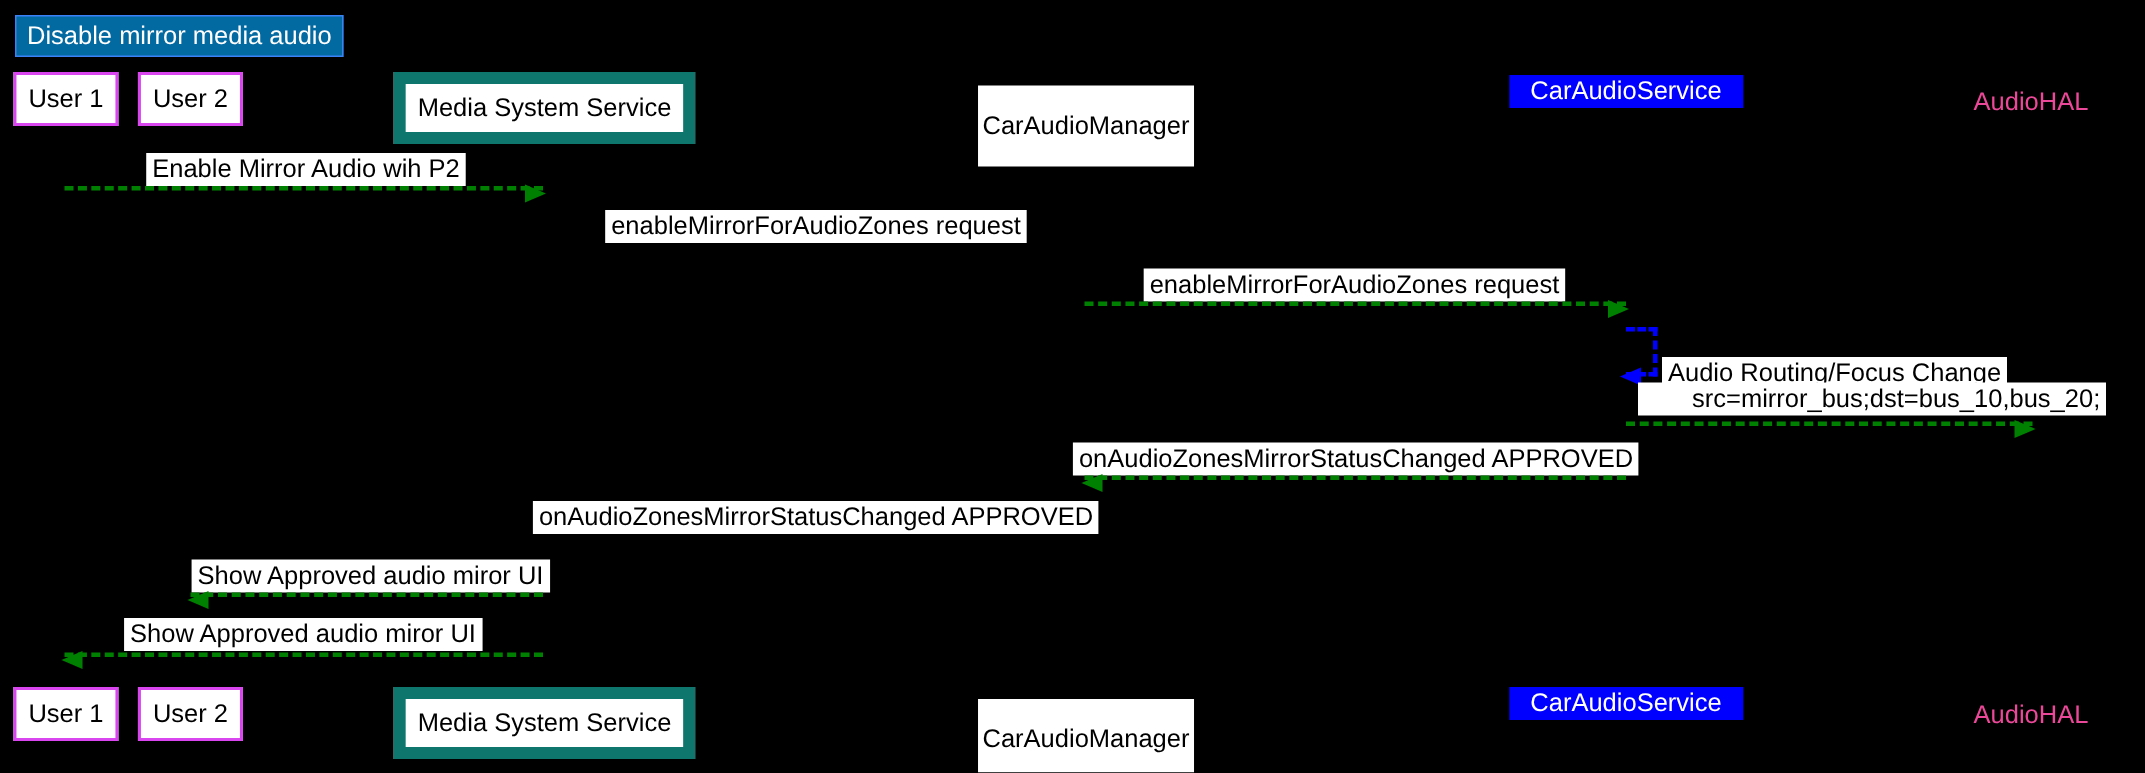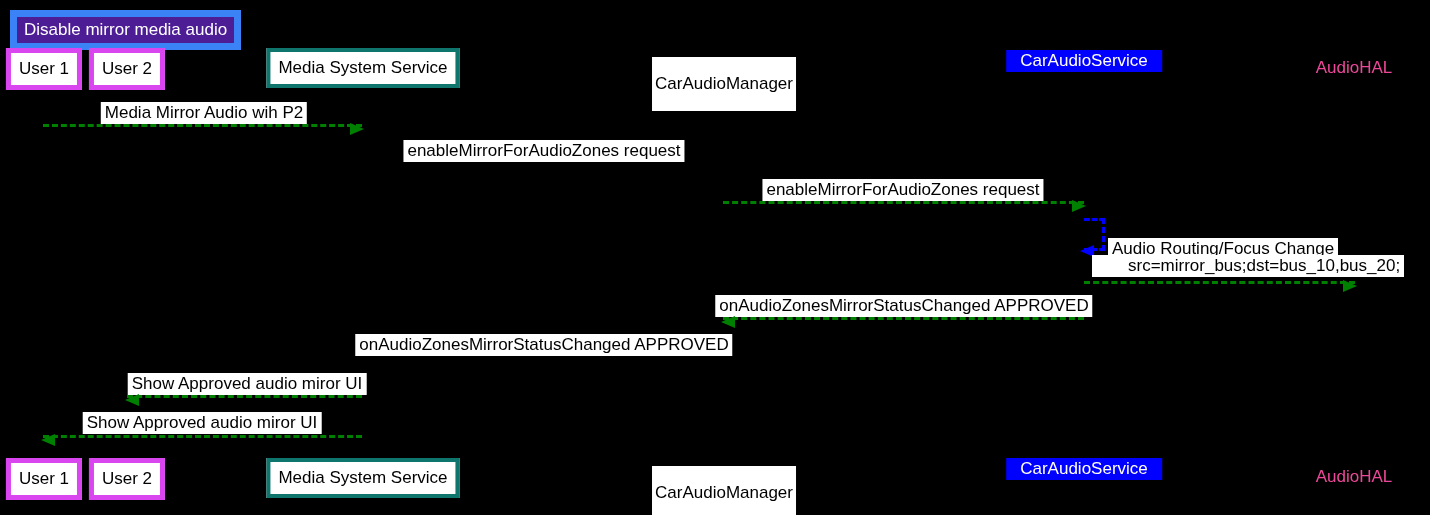--- a/index.html
+++ b/index.html
@@ -7,29 +7,29 @@
     position:relative;width:1430px;height:515px;background:#000;
     font-family:"Liberation Sans",sans-serif;overflow:hidden;
   }
   
   .pbox{
     position:absolute;transform:translateX(-50%);
     font-size:17px;line-height:20px;white-space:nowrap;
     background:#fff;color:#000;text-align:center;
     padding:6px 8px;box-sizing:border-box;
   }
-  .red-border{border:5px solid #d946ef;}
-  .green-border{border:4px solid #0f766e;}
+  .red-border{border:2px solid #d946ef;}
+  .green-border{border:8px solid #0f766e;}
   .blue-box{background:#0000ff;color:#fff;border:none;padding:1px 14px;}
   .white-label{padding:17px 3px;}
   .plain-label{background:transparent;color:#ec4899;padding:1px 0;}
   
   .title-box{
     position:absolute;left:10px;top:10px;
-    background:#4c1d95;color:#fff;border:7px solid #3b82f6;
+    background:#0369a1;color:#fff;border:1px solid #3b82f6;
     font-size:17px;line-height:20px;padding:3px 7px;white-space:nowrap;
   }
   
   .msg-label{
     position:absolute;background:#fff;color:#000;
     font-size:17px;line-height:20px;padding:1px 4px;white-space:nowrap;
   }
   .anchor-center{transform:translateX(-50%);}
   
   .arrow{position:absolute;height:0;border-top:3px dashed #008000;}
@@ -55,21 +55,21 @@
 
   <div class="title-box">Disable mirror media audio</div>
 
   <div class="pbox red-border" style="left:44px;top:48px;">User 1</div>
   <div class="pbox red-border" style="left:127px;top:48px;">User 2</div>
   <div class="pbox green-border" style="left:363px;top:48px;">Media System Service</div>
   <div class="pbox white-label" style="left:724px;top:57px;">CarAudioManager</div>
   <div class="pbox blue-box" style="left:1084px;top:50px;">CarAudioService</div>
   <div class="pbox plain-label" style="left:1354px;top:57px;">AudioHAL</div>
 
-  <div class="msg-label anchor-center" style="left:204px;top:102px;">Media Mirror Audio wih P2</div>
+  <div class="msg-label anchor-center" style="left:204px;top:102px;">Enable Mirror Audio wih P2</div>
   <div class="arrow" style="left:43px;top:124px;width:319px;">
       <span class="head right"></span>
     </div>
 
   <div class="msg-label anchor-center" style="left:544px;top:140px;">enableMirrorForAudioZones request</div>
 
   <div class="msg-label anchor-center" style="left:903px;top:179px;">enableMirrorForAudioZones request</div>
   <div class="arrow" style="left:723px;top:201px;width:361px;">
       <span class="head right"></span>
     </div>

